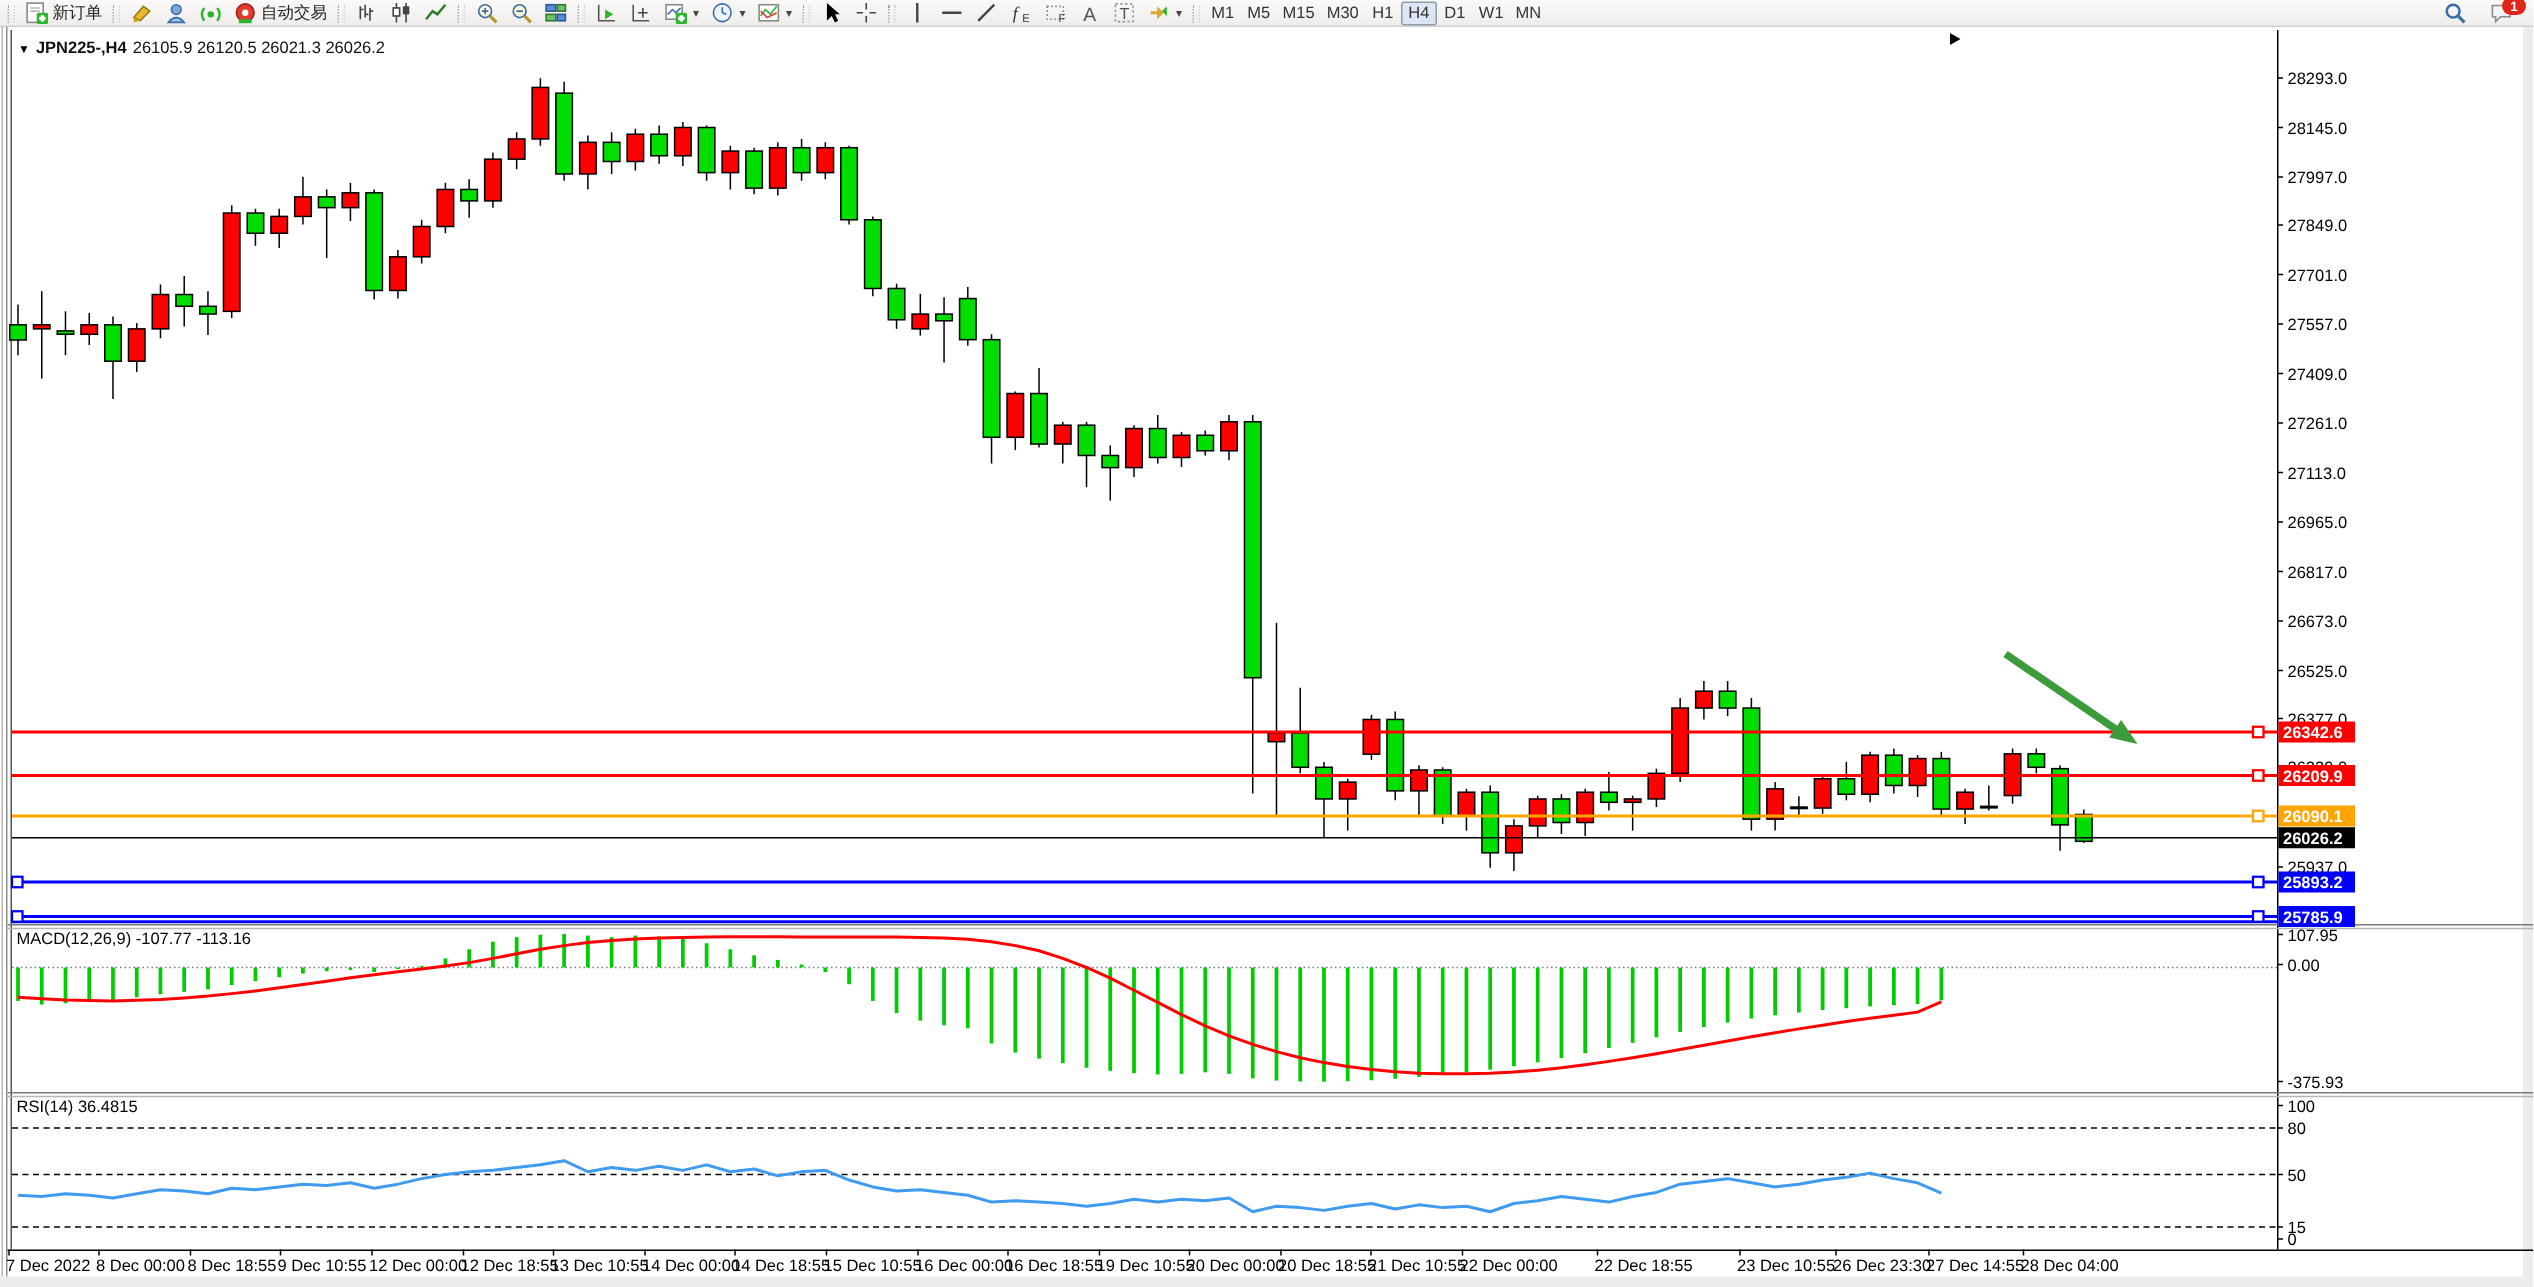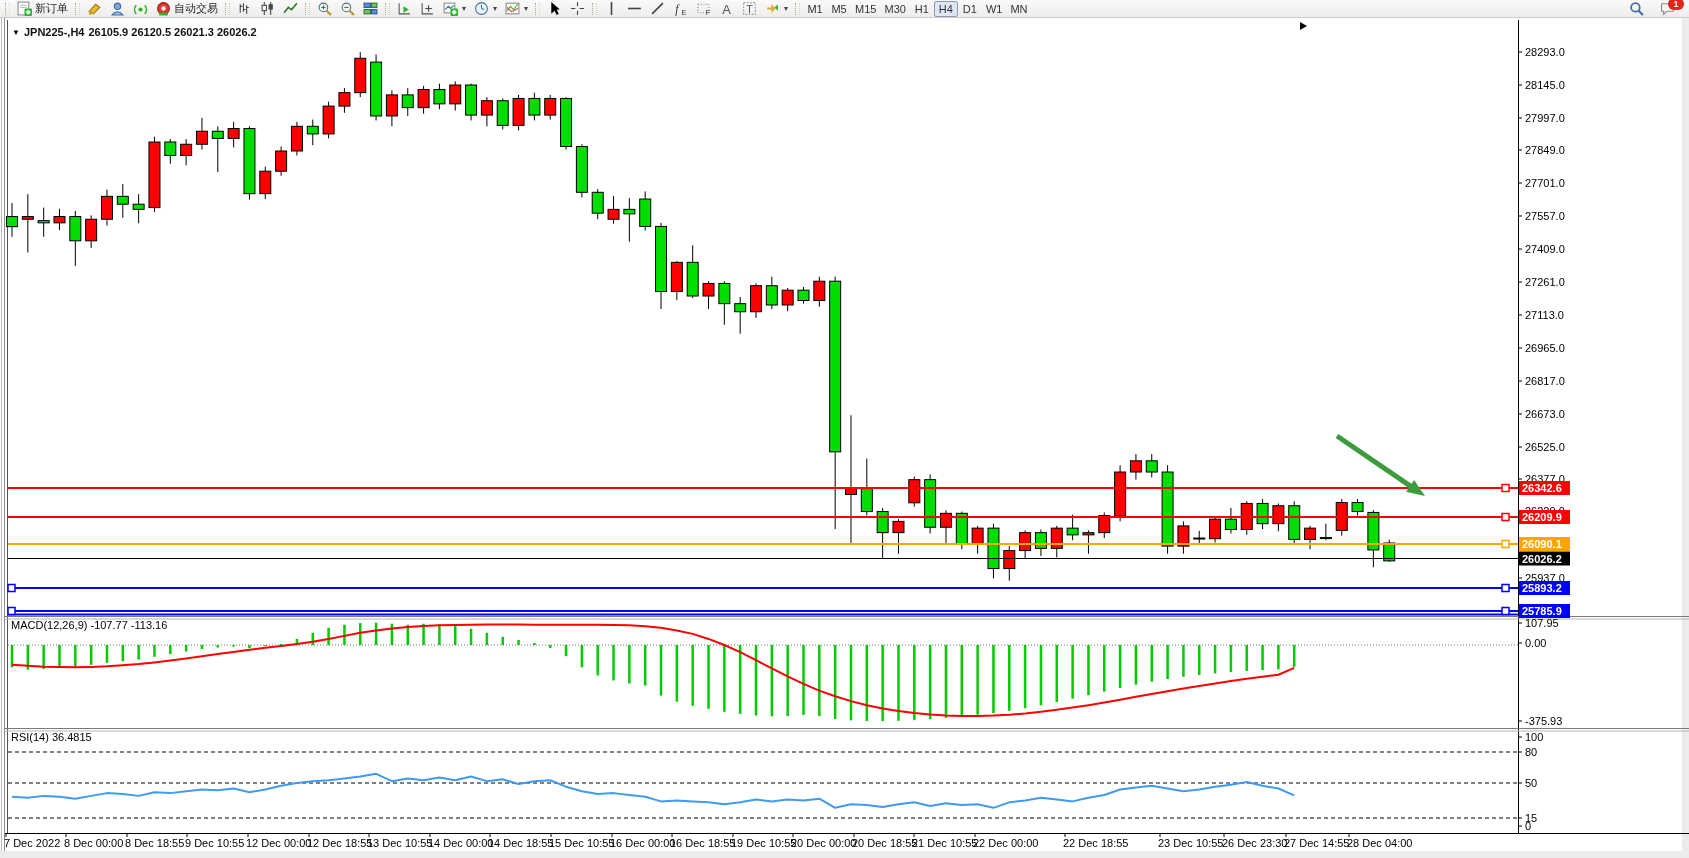--- a/index.html
+++ b/index.html
@@ -18,21 +18,21 @@
   #toolbar-right{margin-left:auto;display:flex;align-items:center;margin-right:10px;gap:8px}
   .badge{position:absolute;top:-4px;right:-6px;background:#e2251b;color:#fff;border-radius:7px;
     min-width:12px;height:12px;font-size:9px;line-height:12px;text-align:center;font-weight:bold;padding:0 2px}
   .chaticon{position:relative}
   
   #chartwrap{position:absolute;left:0;top:18px;width:1689px;height:840px;background:#fff}
   #chart{position:absolute;left:0;top:0}
   #chart-title{position:absolute;left:12px;top:8px;font-size:11px;font-weight:bold;color:#111;
     display:flex;gap:4px;align-items:center;z-index:5}
   #chart-title .tri{font-size:8px;color:#000}
-  #chart-title .ohlc{font-weight:bold}
+  #chart-title .ohlc{font-weight:normal}
 </style>
 </head>
 <body>
 
 <div id="toolbar">
     <div class="tgrip"></div>
     <button class="tb">
       <svg width="15" height="15" viewBox="0 0 14 14">
         <rect x="1" y="1" width="10" height="12" fill="#fff" stroke="#8a8a8a"></rect>
         <line x1="3" y1="4" x2="9" y2="4" stroke="#b8b8b8"></line>

